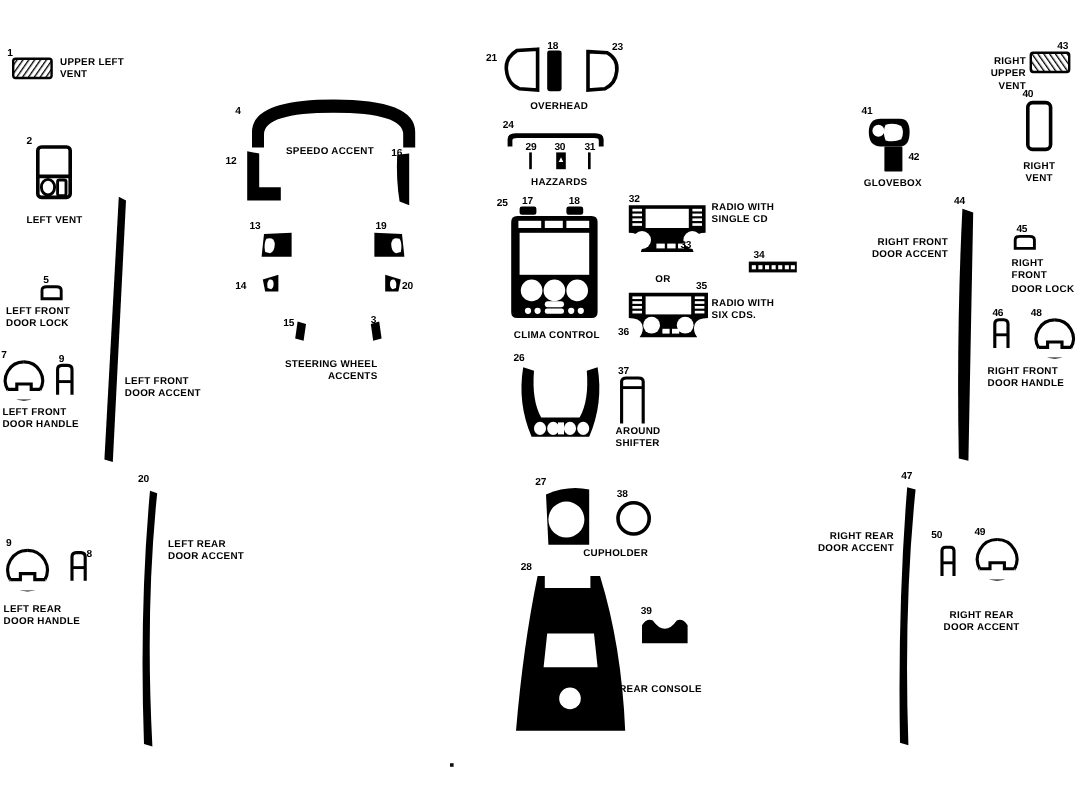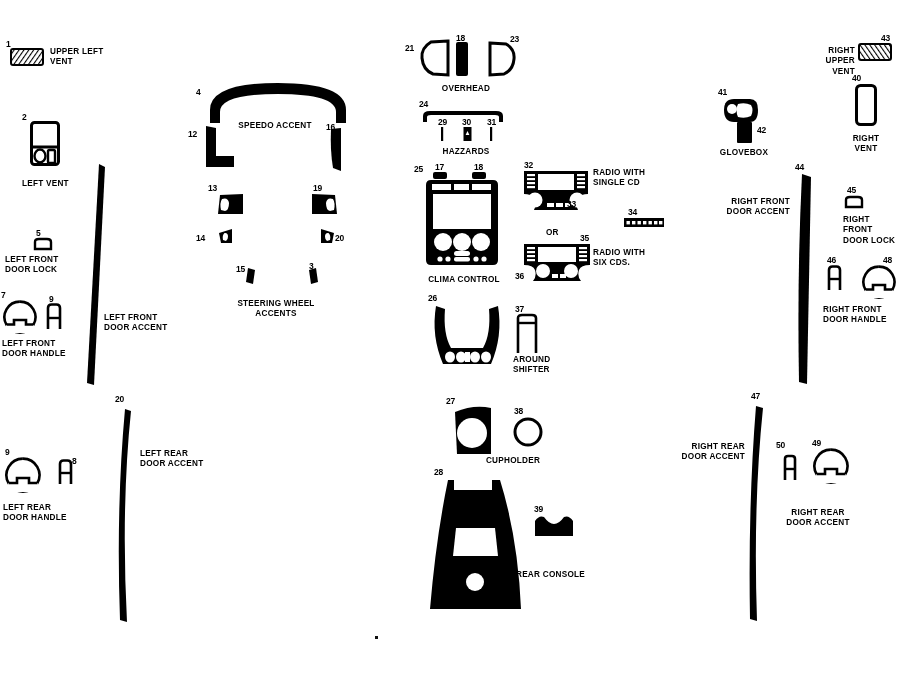--- a/index.html
+++ b/index.html
@@ -173,21 +173,21 @@
     <svg width="12" height="17" viewBox="0 0 12 17">
       <path d="M3 0 L10 2 L8 16 L1 14 Z" class="f"></path>
     </svg>
   </div>
   <div class="num" style="left:309px;top:262px;">3</div>
   <div class="shape" style="left:307px;top:268px;">
     <svg width="12" height="17" viewBox="0 0 12 17">
       <path d="M9 0 L2 2 L4 16 L11 14 Z" class="f"></path>
     </svg>
   </div>
-  <div class="lbl c" style="left:276px;top:299px;">STEERING WHEEL
+  <div class="lbl c" style="left:276px;top:299px;text-align:right;">STEERING WHEEL
 ACCENTS</div>
 
   <div class="num" style="left:405px;top:44px;">21</div>
   <div class="shape" style="left:421px;top:40px;">
     <svg width="28" height="36" viewBox="0 0 28 36">
       <path d="M27 1 L10 2 Q0 8 1 18 Q2 30 12 34 L27 35 Z" class="n" stroke-width="3"></path>
     </svg>
   </div>
   <div class="num" style="left:456px;top:34px;">18</div>
   <div class="shape" style="left:455px;top:42px;">
@@ -436,21 +436,21 @@
   <div class="lbl" style="left:843px;top:215px;">RIGHT FRONT
 DOOR LOCK</div>
 
   <div class="num" style="left:827px;top:256px;">46</div>
   <div class="shape" style="left:827px;top:265px;">
     <svg width="15" height="26" viewBox="0 0 15 26">
       <path d="M2 25 L2 5 Q2 1.5 5.5 1.5 L9.5 1.5 Q13 1.5 13 5 L13 25" class="n" stroke-width="2.6"></path>
       <line x1="2" y1="14" x2="13" y2="14" stroke="#000" stroke-width="2.4"></line>
     </svg>
   </div>
-  <div class="num" style="left:859px;top:256px;margin-left:24px;">48</div>
+  <div class="num" style="left:859px;top:256px;">48</div>
   <div class="shape" style="left:861px;top:265px;">
     <svg width="36" height="34" viewBox="0 0 36 34">
       <path d="M18 1.6 A15.5 15.5 0 1 1 17.9 1.6" class="n" stroke-width="2.6"></path>
       <path d="M4 25 L12 25 L12 20 L24 20 L24 25 L32 25 L32 33 L4 33 Z" fill="#fff" stroke="none"></path>
       <path d="M4.5 24.5 L12 24.5 L12 20 L24 20 L24 24.5 L31.5 24.5" class="n" stroke-width="2.6"></path>
     </svg>
   </div>
   <div class="lbl" style="left:823px;top:305px;">RIGHT FRONT
 DOOR HANDLE</div>
 

